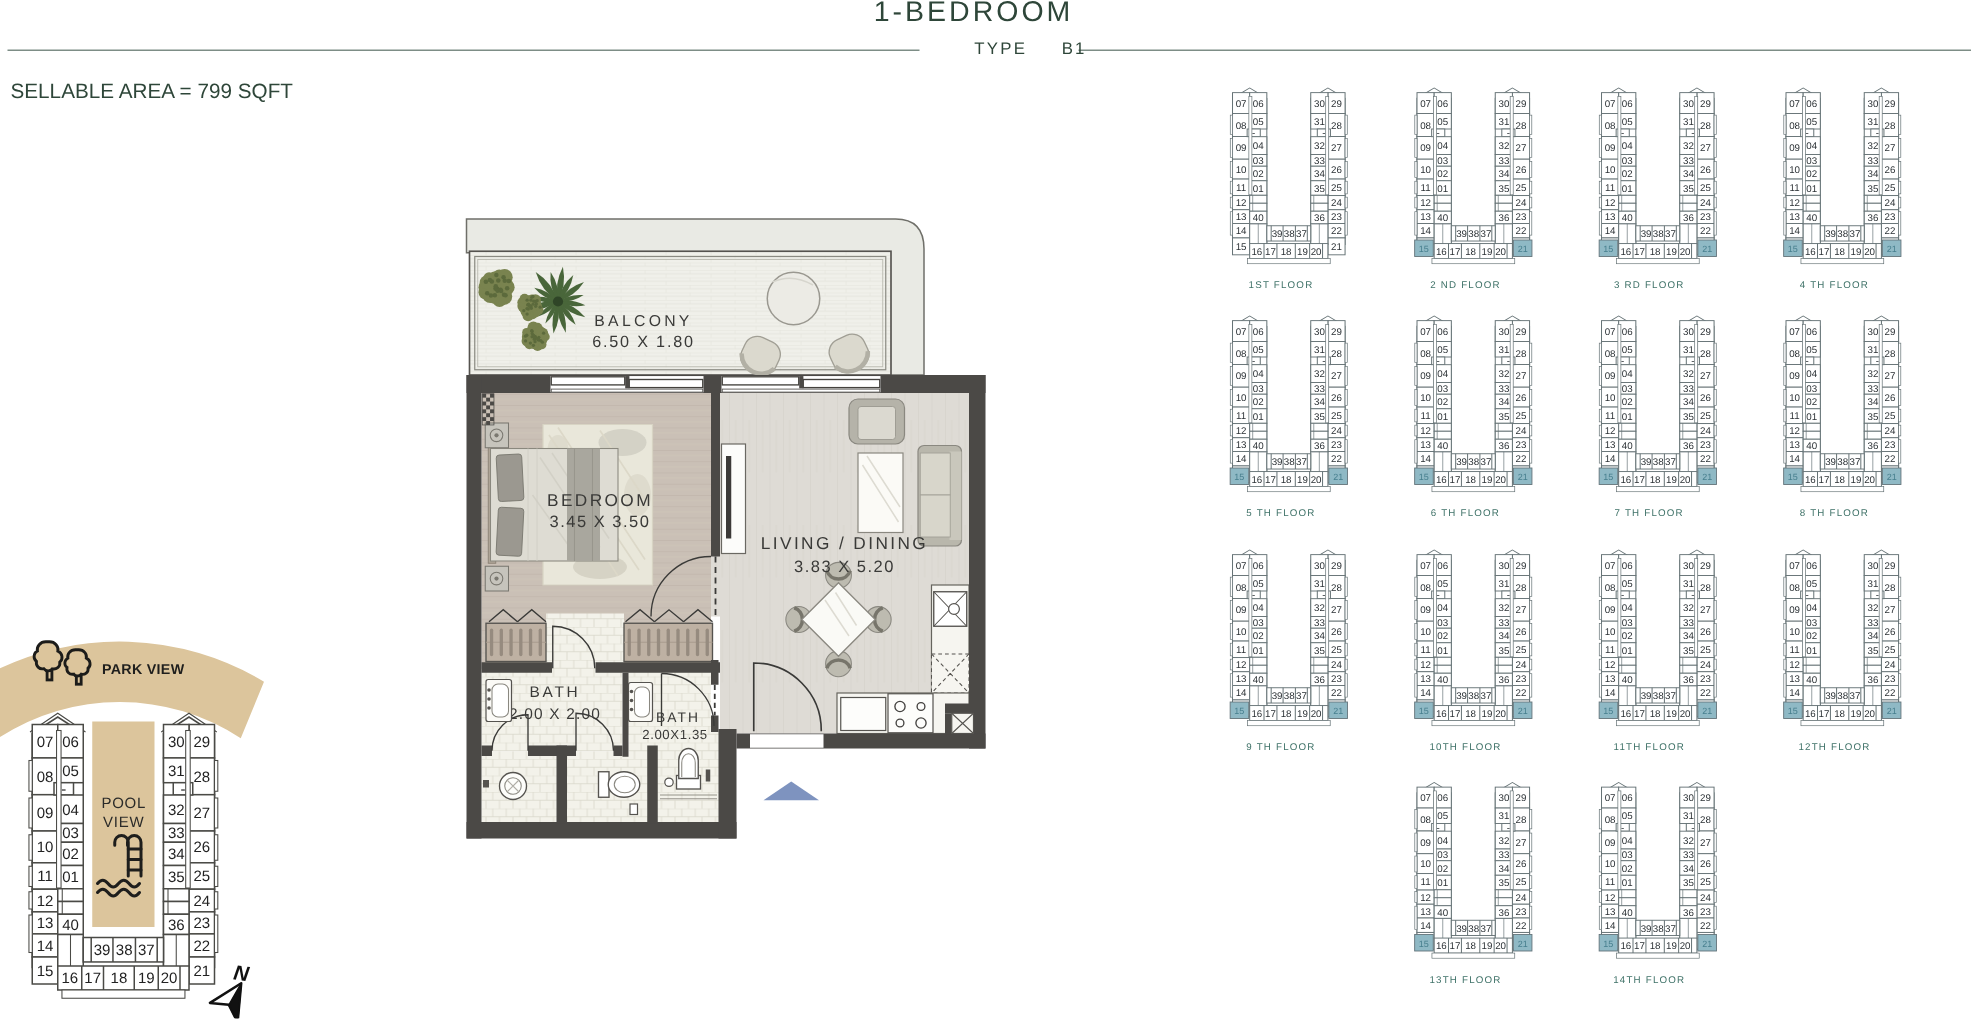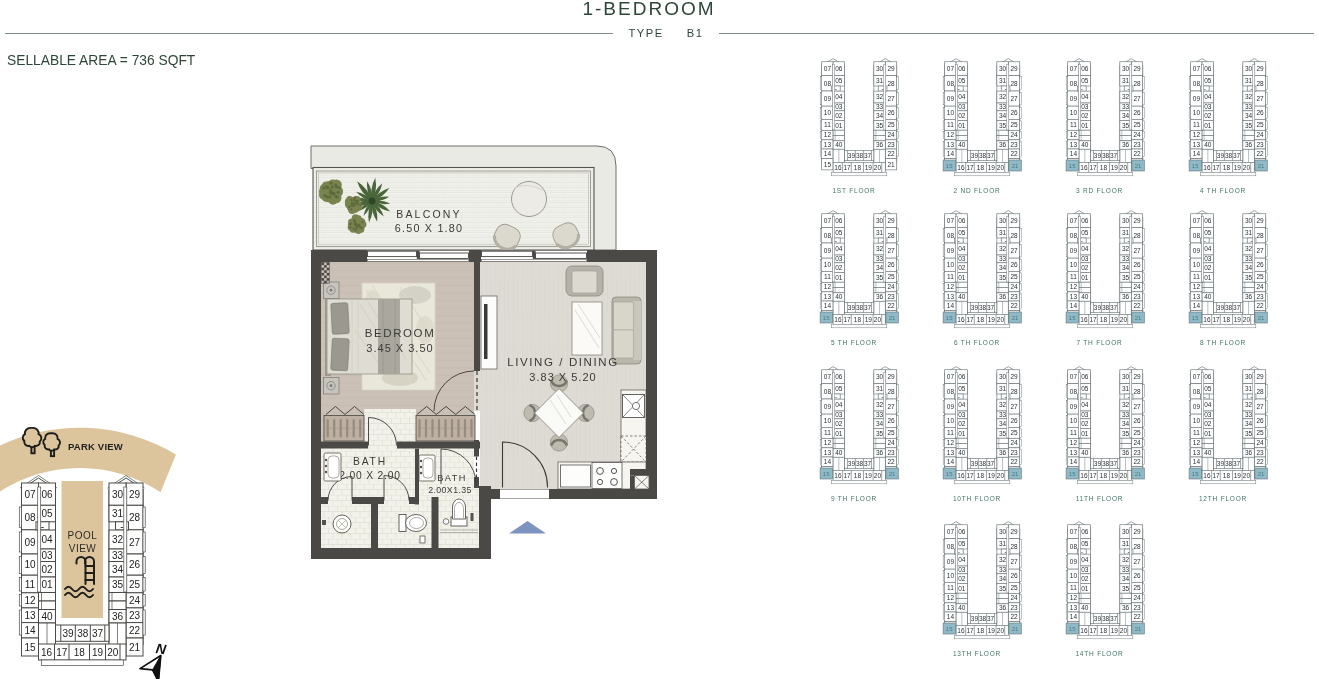--- a/index.html
+++ b/index.html
@@ -1,17 +1,17 @@
 <!DOCTYPE html>
 <html><head><meta charset="utf-8"><style>html,body{margin:0;padding:0;background:#fff;width:1319px;height:679px;overflow:hidden}body{font-family:"Liberation Sans", sans-serif;position:relative}.abs{position:absolute}</style></head><body>
 <div class="abs" style="left:649px;top:-2px;transform:translateX(-50%);color:#2e4639;font-size:19px;letter-spacing:2px;white-space:nowrap">1-BEDROOM</div>
 <div class="abs" style="left:5px;top:32.5px;width:607.5px;height:1px;background:#7d8d86"></div>
 <div class="abs" style="left:719px;top:32.5px;width:595px;height:1px;background:#7d8d86"></div>
-<div class="abs" style="left:666px;top:26.5px;transform:translateX(-50%);color:#2e4639;font-size:11.2px;letter-spacing:1.5px;white-space:nowrap">TYPE&nbsp;&nbsp;&nbsp;&nbsp;&nbsp;B1</div>
-<div class="abs" style="left:7px;top:52.5px;color:#2e4639;font-size:13.8px;letter-spacing:0px">SELLABLE AREA = 736 SQFT</div>
+<div class="abs" style="left:687px;top:26.5px;transform:translateX(-50%);color:#2e4639;font-size:11.2px;letter-spacing:1.5px;white-space:nowrap">TYPE&nbsp;&nbsp;&nbsp;&nbsp;&nbsp;B1</div>
+<div class="abs" style="left:7px;top:52.5px;color:#2e4639;font-size:13.8px;letter-spacing:0px">SELLABLE AREA = 799 SQFT</div>
 <svg style="position:absolute;left:300px;top:138px" width="370" height="430" viewBox="300 138 370 430">
     <defs>
 <pattern id="tile" width="9" height="11" patternUnits="userSpaceOnUse">
   <rect width="9" height="11" fill="#f3f2ea"></rect>
   <path d="M0,0 H9 M0,5.5 H9" stroke="#dcdacd" stroke-width="0.6"></path>
   <path d="M4.5,0 V5.5 M0,5.5 V11 M9,5.5 V11" stroke="#dcdacd" stroke-width="0.6"></path>
 </pattern>
 <pattern id="balc" width="30" height="5" patternUnits="userSpaceOnUse">
   <rect width="30" height="5" fill="#f0f0ea"></rect>
   <path d="M0,0 H30 M0,2.5 H30" stroke="#e3e3db" stroke-width="0.6"></path>

